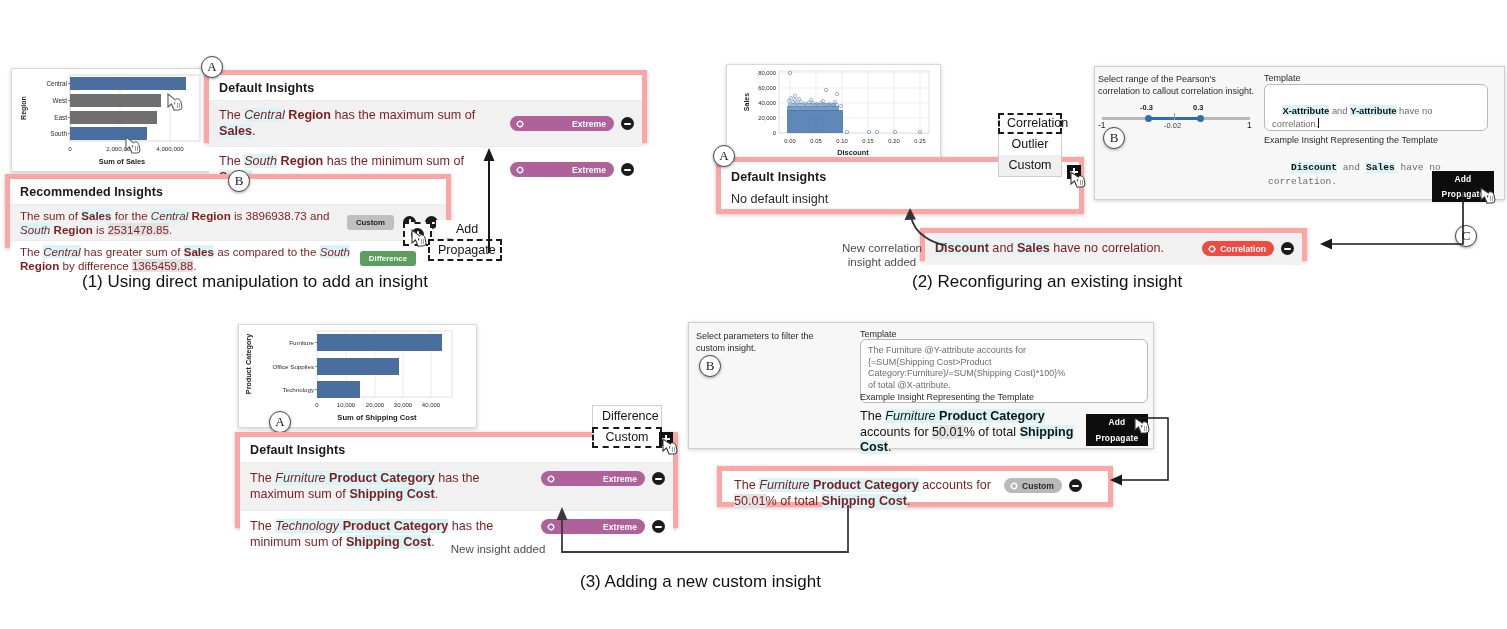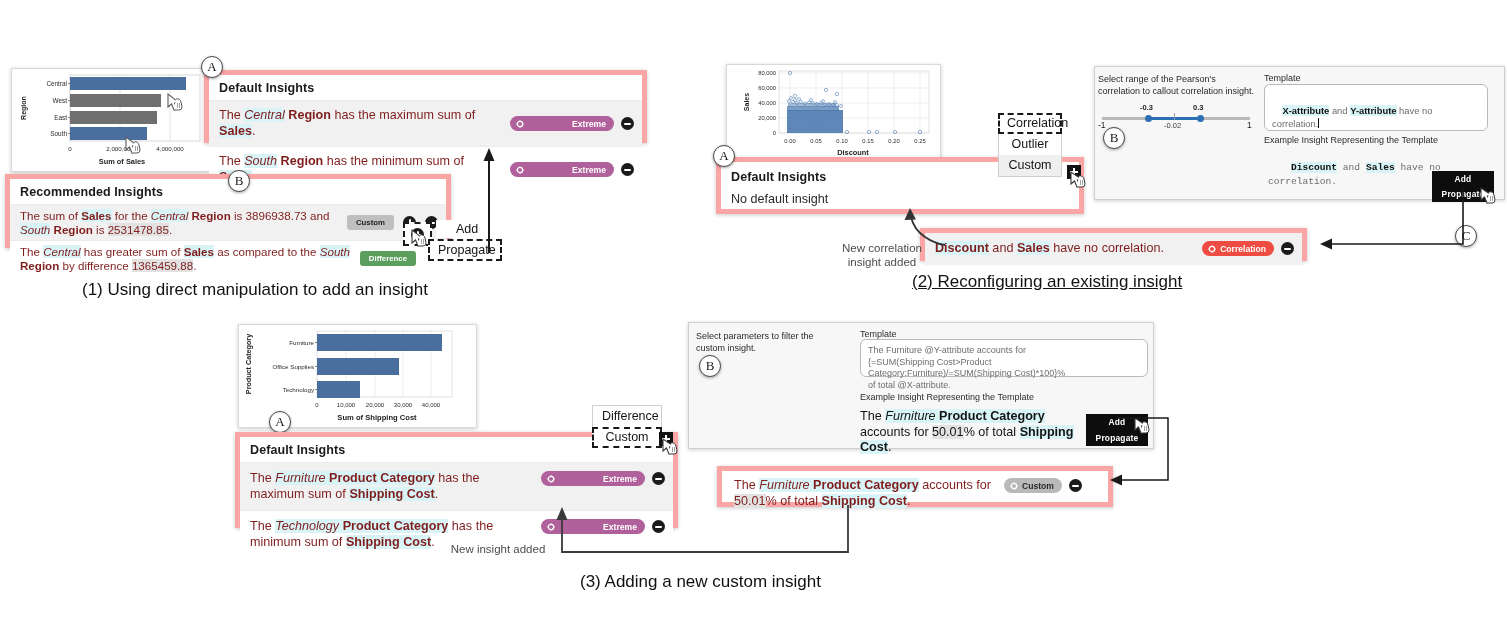--- a/index.html
+++ b/index.html
@@ -324,21 +324,21 @@
 
   <div class="abs marker" style="left:228px; top:170px;">
     <span>B</span>
   </div>
 
   <svg class="abs" style="left:478px; top:145px;" width="24" height="110" viewBox="0 0 24 110">
     <line x1="11" y1="108" x2="11" y2="14" stroke="#1a1a1a" stroke-width="2"></line>
     <path d="M11 3 L5.5 16 L16.5 16 Z" fill="#1a1a1a"></path>
   </svg>
 
-  <div class="abs caption" style="left:82px; top:280px;text-align:center;">(1) Using direct manipulation to add an insight</div>
+  <div class="abs caption" style="left:82px; top:272px;text-align:center;">(1) Using direct manipulation to add an insight</div>
 
   <div class="abs chartframe" style="left:726px; top:64px; width:215px; height:97px;">
     <svg class="chart-svg" width="213" height="95" viewBox="0 0 213 95">
       <rect x="52" y="6" width="150" height="62" fill="#ffffff" stroke="#d4d4d4" stroke-width="0.7"></rect>
 
       <g stroke="#e2e2e2" stroke-width="0.6">
         <line x1="52" y1="68" x2="202" y2="68"></line>
         <line x1="52" y1="53" x2="202" y2="53"></line>
         <line x1="52" y1="38" x2="202" y2="38"></line>
         <line x1="52" y1="23" x2="202" y2="23"></line>
@@ -523,21 +523,21 @@
   <svg class="abs" style="left:893px; top:205px;" width="60" height="45" viewBox="0 0 60 45">
     <path d="M52 40 C40 38, 22 30, 18 12" fill="none" stroke="#333333" stroke-width="1.8"></path>
     <path d="M17 3 L11.5 15 L23 14.5 Z" fill="#333333"></path>
   </svg>
 
   <div class="abs arrow-label" style="left:826px; top:241px; width:112px;">
     <div>New correlation</div>
     <div>insight added</div>
   </div>
 
-  <div class="abs caption" style="left:912px; top:272px;text-decoration:underline;">(2) Reconfiguring an existing insight</div>
+  <div class="abs caption" style="left:912px; top:272px;">(2) Reconfiguring an existing insight</div>
 
   <div class="abs chartframe" style="left:238px; top:324px; width:239px; height:104px;">
     <svg class="chart-svg" width="237" height="102" viewBox="0 0 237 102">
       <rect x="78" y="6" width="135" height="66" fill="#ffffff" stroke="#d4d4d4" stroke-width="0.7"></rect>
       <g stroke="#dedede" stroke-width="0.6">
         <line x1="107" y1="6" x2="107" y2="72"></line>
         <line x1="136" y1="6" x2="136" y2="72"></line>
         <line x1="164" y1="6" x2="164" y2="72"></line>
         <line x1="192" y1="6" x2="192" y2="72"></line>
       </g>
@@ -637,21 +637,21 @@
 
   <div class="abs panelbox" style="left:688px; top:322px; width:466px; height:127px;"></div>
 
   <div class="abs side-label" style="left:696px; top:330px; width:128px;">Select parameters to filter the custom insight.</div>
 
   <div class="abs marker" style="left:699px; top:355px;">
     <span>B</span>
   </div>
 
   <div class="abs tmpl-label" style="left:860px; top:329px;">Template</div>
-  <div class="abs tmpl-box" style="left:860px; top:339px; width:288px; height:38px; font-size:9px; line-height:11.5px;">The Furniture @Y-attribute accounts for
+  <div class="abs tmpl-box" style="left:860px; top:339px; width:288px; height:64px; font-size:9px; line-height:11.5px;">The Furniture @Y-attribute accounts for
 {=SUM(Shipping Cost&gt;Product
 Category:Furniture)/=SUM(Shipping Cost)*100}%
 of total @X-attribute.</div>
 
   <div class="abs example-label" style="left:860px; top:392px;">Example Insight Representing the Template</div>
 
   <div class="abs" style="left:860px; top:409px; width:230px; font-size:12.6px; line-height:15.5px; color:#141414;">
     <span>The </span><span class="hl it">Furniture</span><span class="hl bd"> Product Category</span><span> accounts for </span><span class="hlnum">50.01</span><span>% of total </span><span class="hl bd">Shipping Cost</span><span>.</span>
   </div>
 

